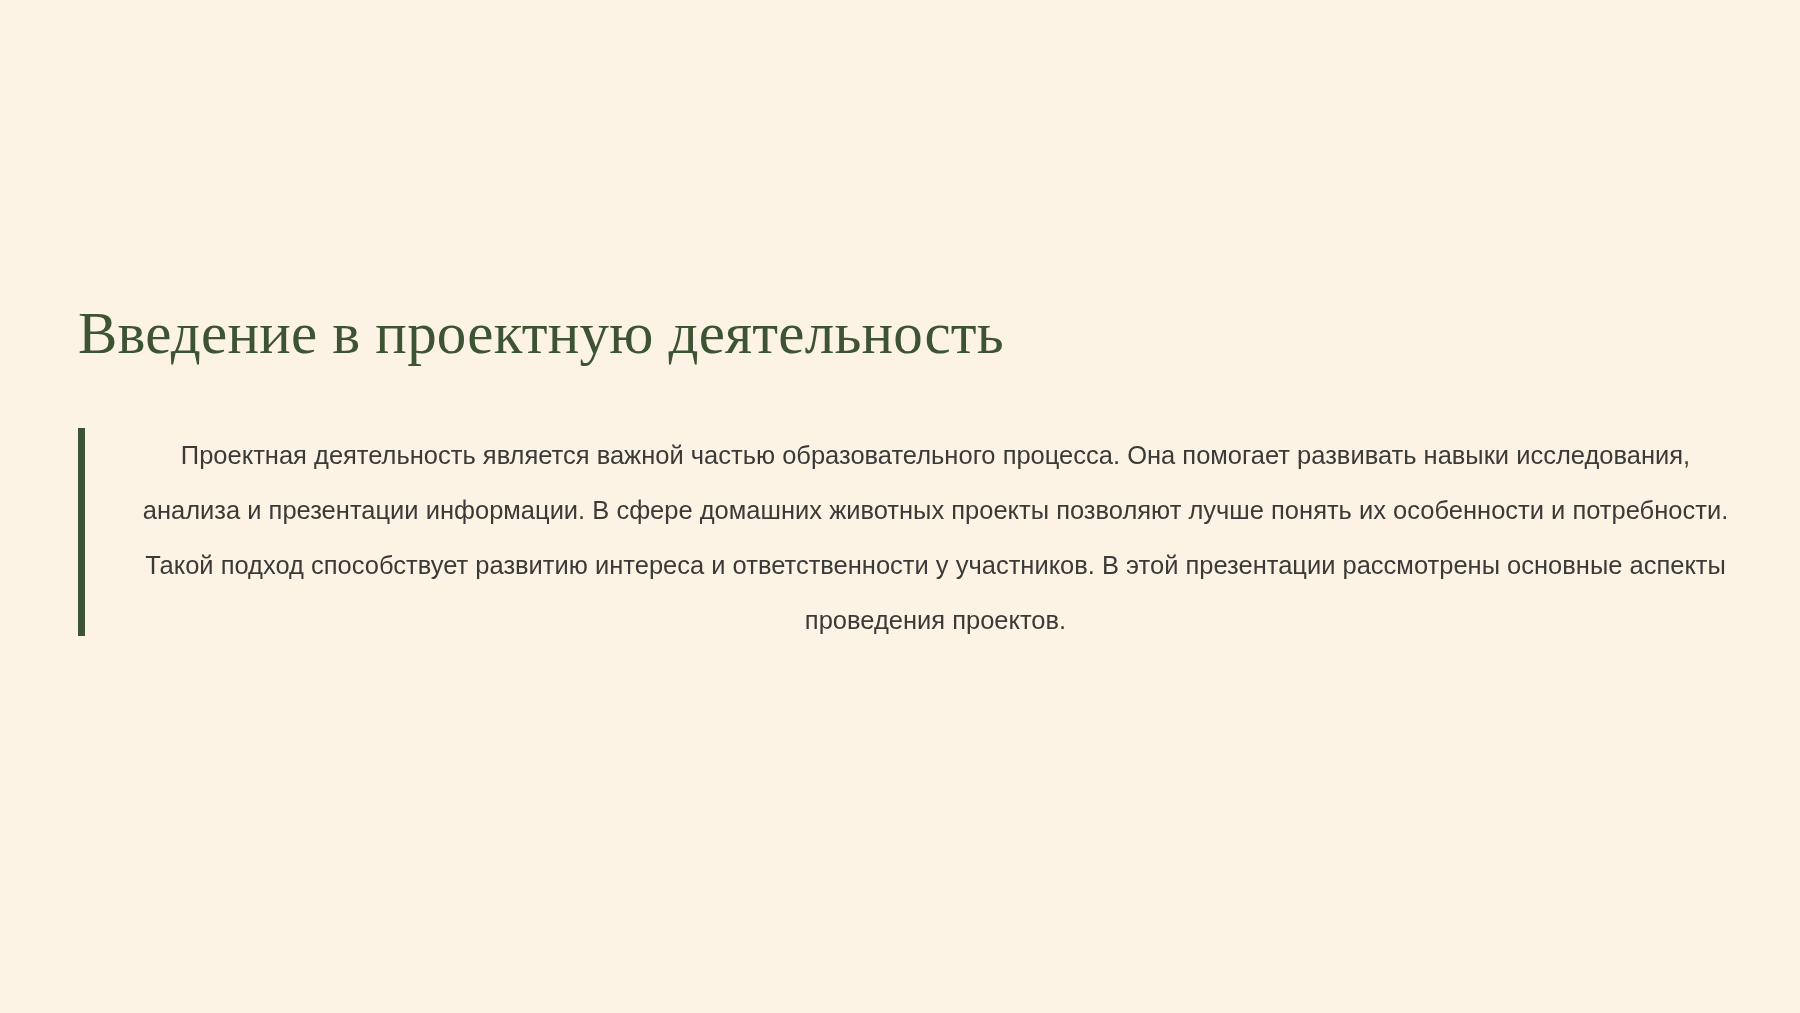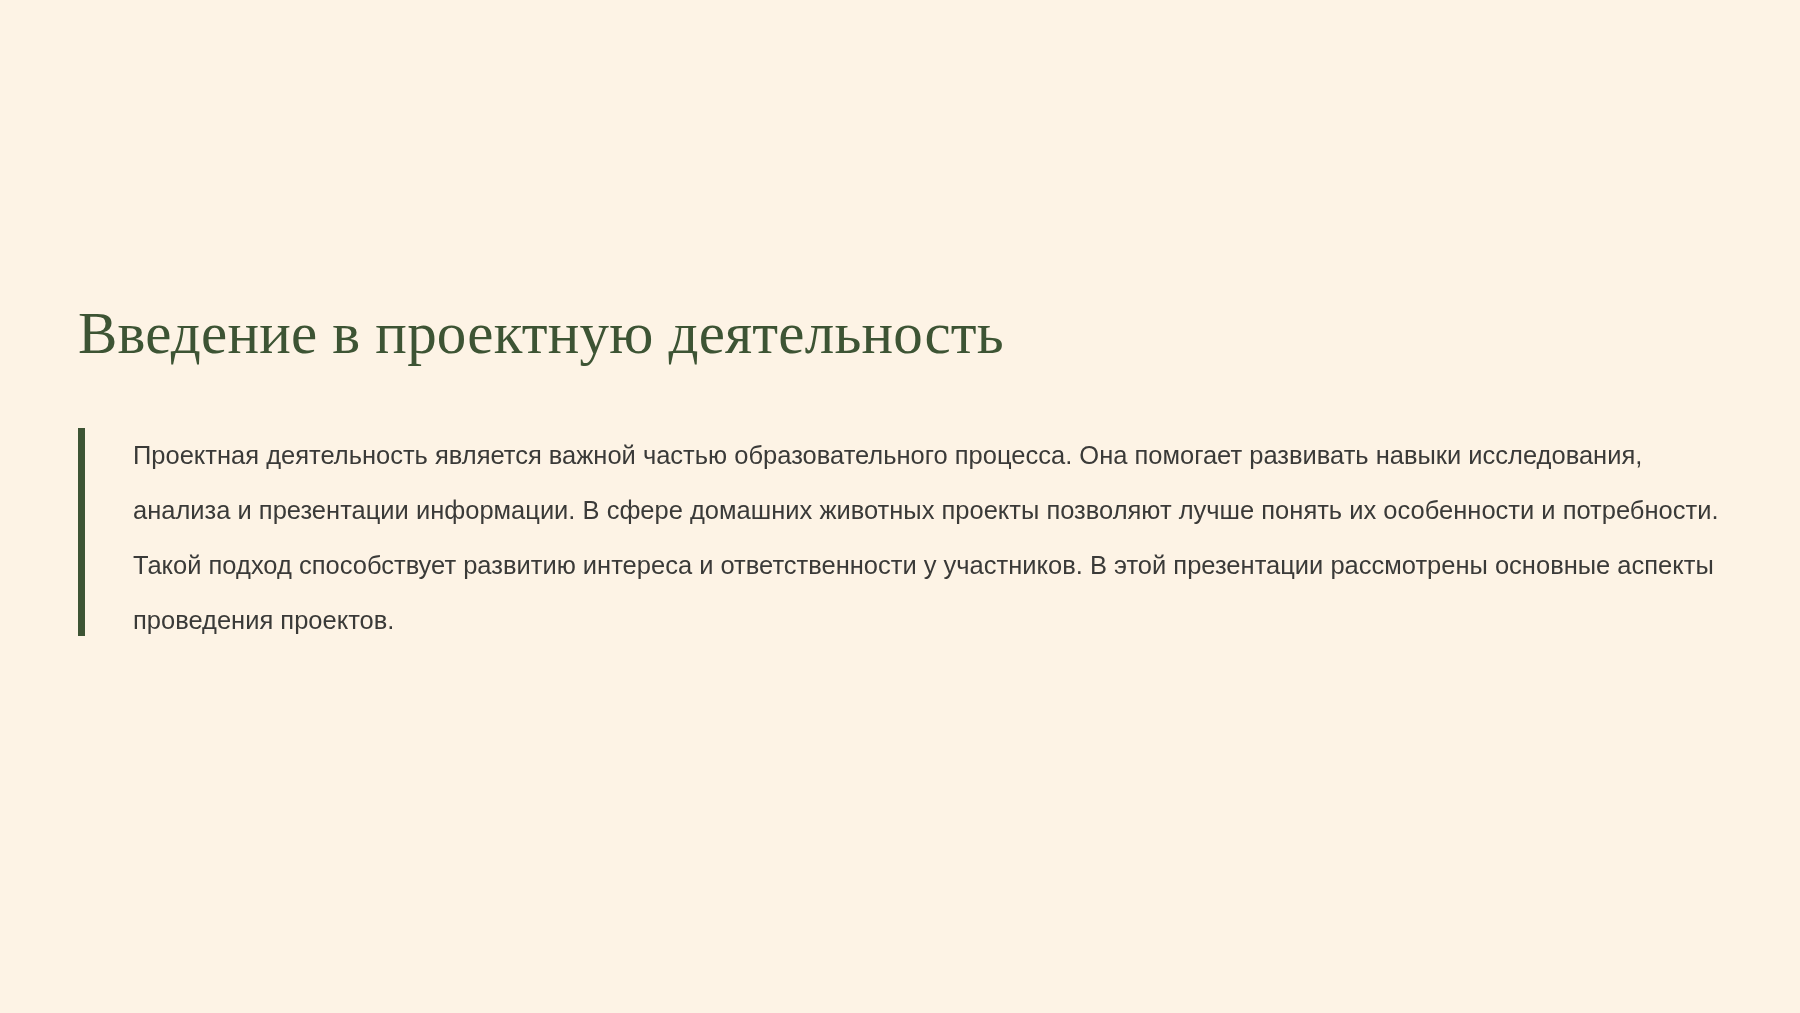--- a/index.html
+++ b/index.html
@@ -61,21 +61,21 @@
   }
 
   .body-text {
     font-family: "Liberation Sans", "DejaVu Sans", sans-serif;
     font-size: 25.5px;
     font-weight: 400;
     line-height: 55px;
     color: #3A3A38;
     margin: 0;
     max-width: 1610px;
-    text-align: left;
+    text-align: center;
   }
 </style>
 </head>
 <body>
 
 <div class="slide">
 
   <div class="slide-content">
 
     <h1 class="slide-title">Введение в проектную деятельность</h1>

